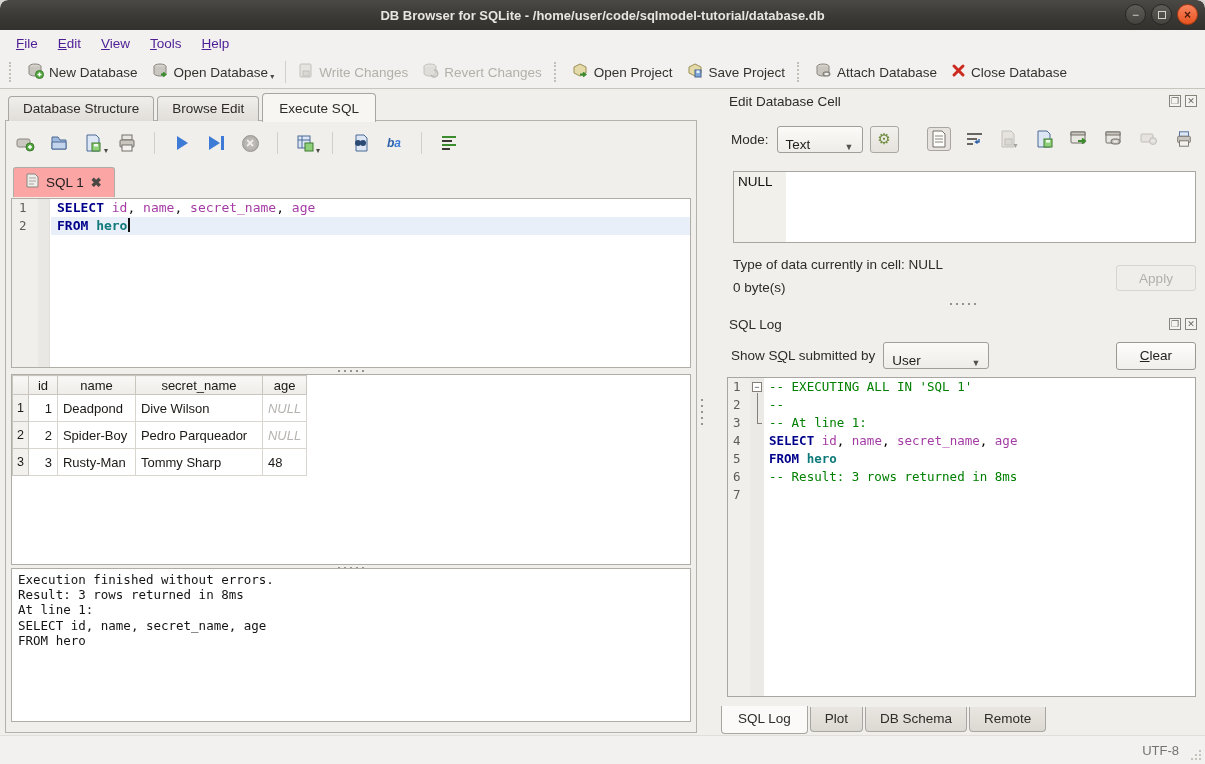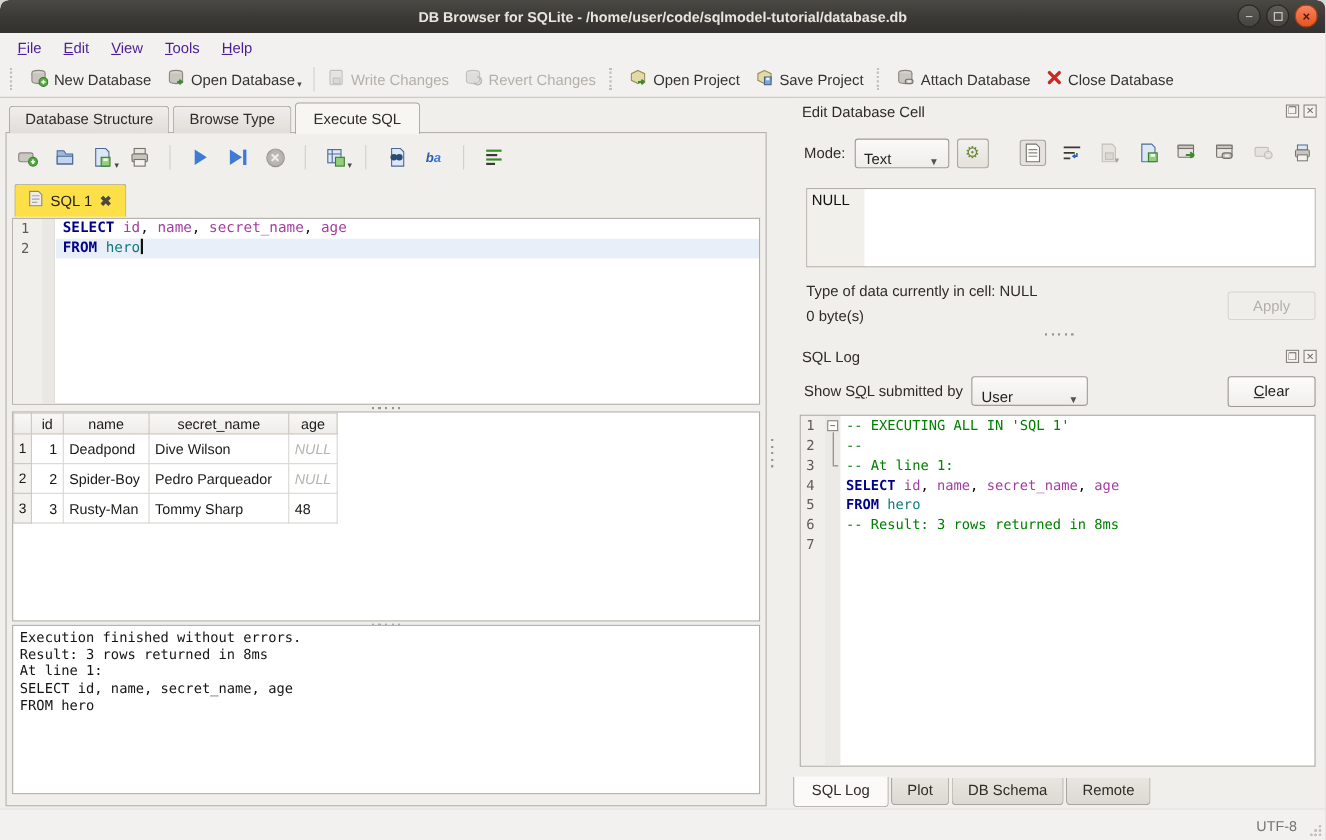--- a/index.html
+++ b/index.html
@@ -50,33 +50,33 @@
   .play { width:0; height:0; border-top:7px solid transparent; border-bottom:7px solid transparent; border-left:11px solid #3E7BD6; }
   .play-bar { width:3px; height:14px; background:#3E7BD6; margin-left:1px; }
   .stop-circle { width:17px; height:17px; border-radius:50%; background:radial-gradient(#C9C6C1,#A9A6A1); border:1px solid #96938E; color:#F2F1EF; font-size:11px; font-weight:bold; display:flex; align-items:center; justify-content:center; }
   .lines-icon { display:flex; flex-direction:column; gap:2px; }
   .lines-icon i { display:block; height:2px; }
   .ab-icon { font-size:12px; font-weight:bold; color:#2B5FA8; font-style:italic; }
   .ab-icon .a2 { color:#3E7BD6; }
 
   
   .subtabs { position:absolute; top:46px; left:7px; display:flex; align-items:flex-end; z-index:2; }
-  .subtab { display:flex; align-items:center; gap:7px; background:#fde047; border:1px solid #B0ACA6; border-bottom:none; border-radius:3px 3px 0 0; padding:5px 12px 6px; font-size:13.5px; color:#23211F; }
+  .subtab { display:flex; align-items:center; gap:7px; background:#fca5a5; border:1px solid #B0ACA6; border-bottom:none; border-radius:3px 3px 0 0; padding:5px 12px 6px; font-size:13.5px; color:#23211F; }
   .subtab .x { font-weight:bold; color:#4A4843; font-size:13px; }
 
   
   .editor { position:absolute; top:77px; left:5px; right:5px; height:170px; background:#fff; border:1px solid #B0ACA6; overflow:hidden; }
   .ed-gutter { position:absolute; left:0; top:0; bottom:0; width:26px; background:#F0EFEC; }
   .ed-fold { position:absolute; left:26px; top:0; bottom:0; width:12px; background:#EAE8E4; border-right:1px solid #E2DFDA; }
   .ed-num { height:18px; line-height:18px; font-family:"DejaVu Sans Mono",monospace; font-size:12.5px; color:#5F5C57; padding-left:7px; }
   .code-line { margin-left:39px; height:18px; line-height:18px; font-family:"DejaVu Sans Mono",monospace; font-size:13px; color:#111; padding-left:6px; white-space:pre; }
   .code-line.current { background:#E9EFF8; }
   .kw { color:#00008B; font-weight:bold; }
   .ident { color:#A53CA5; }
-  .tbl { color:#0F7A7A; font-weight:normal; }
+  .tbl { color:#0F7A7A; font-weight:bold; }
   .cmt { color:#008000; }
   .caret-bar { display:inline-block; width:1.5px; height:14px; background:#111; vertical-align:-2px; margin-left:1px; }
 
   .h-splitter { position:absolute; left:0; right:0; height:6px; display:flex; align-items:center; justify-content:center; }
   .h-splitter .hdots { height:2px; width:26px; background:repeating-linear-gradient(90deg,#97948E 0 2px,transparent 2px 6px); }
 
   
   .results { position:absolute; top:253px; left:5px; right:5px; height:191px; background:#fff; border:1px solid #B0ACA6; overflow:hidden; }
   table.grid { border-collapse:collapse; font-size:13px; color:#1B1916; }
   .grid th { background:linear-gradient(#F9F8F6,#EFECE8); border:1px solid #C9C5BF; font-weight:normal; height:19px; padding:0 8px; }
@@ -253,21 +253,21 @@
       </span>
       <span>Close Database</span>
     </div>
   </div>
 
   <div class="main">
 
     <div class="left-pane">
       <div class="tabs">
         <div class="tab">Database Structure</div>
-        <div class="tab">Browse Type</div>
+        <div class="tab">Browse Edit</div>
         <div class="tab active">Execute SQL</div>
       </div>
 
       <div class="tab-frame">
 
         <div class="sql-toolbar">
           <div class="sicon">
             <svg width="20" height="20" viewBox="0 0 20 20">
                 <rect x="2" y="6" width="13" height="8" rx="2" fill="#CBC8C2" stroke="#8A867F"></rect>
                 <circle cx="15" cy="14" r="4" fill="#53A93F" stroke="#3C7B2D"></circle>

